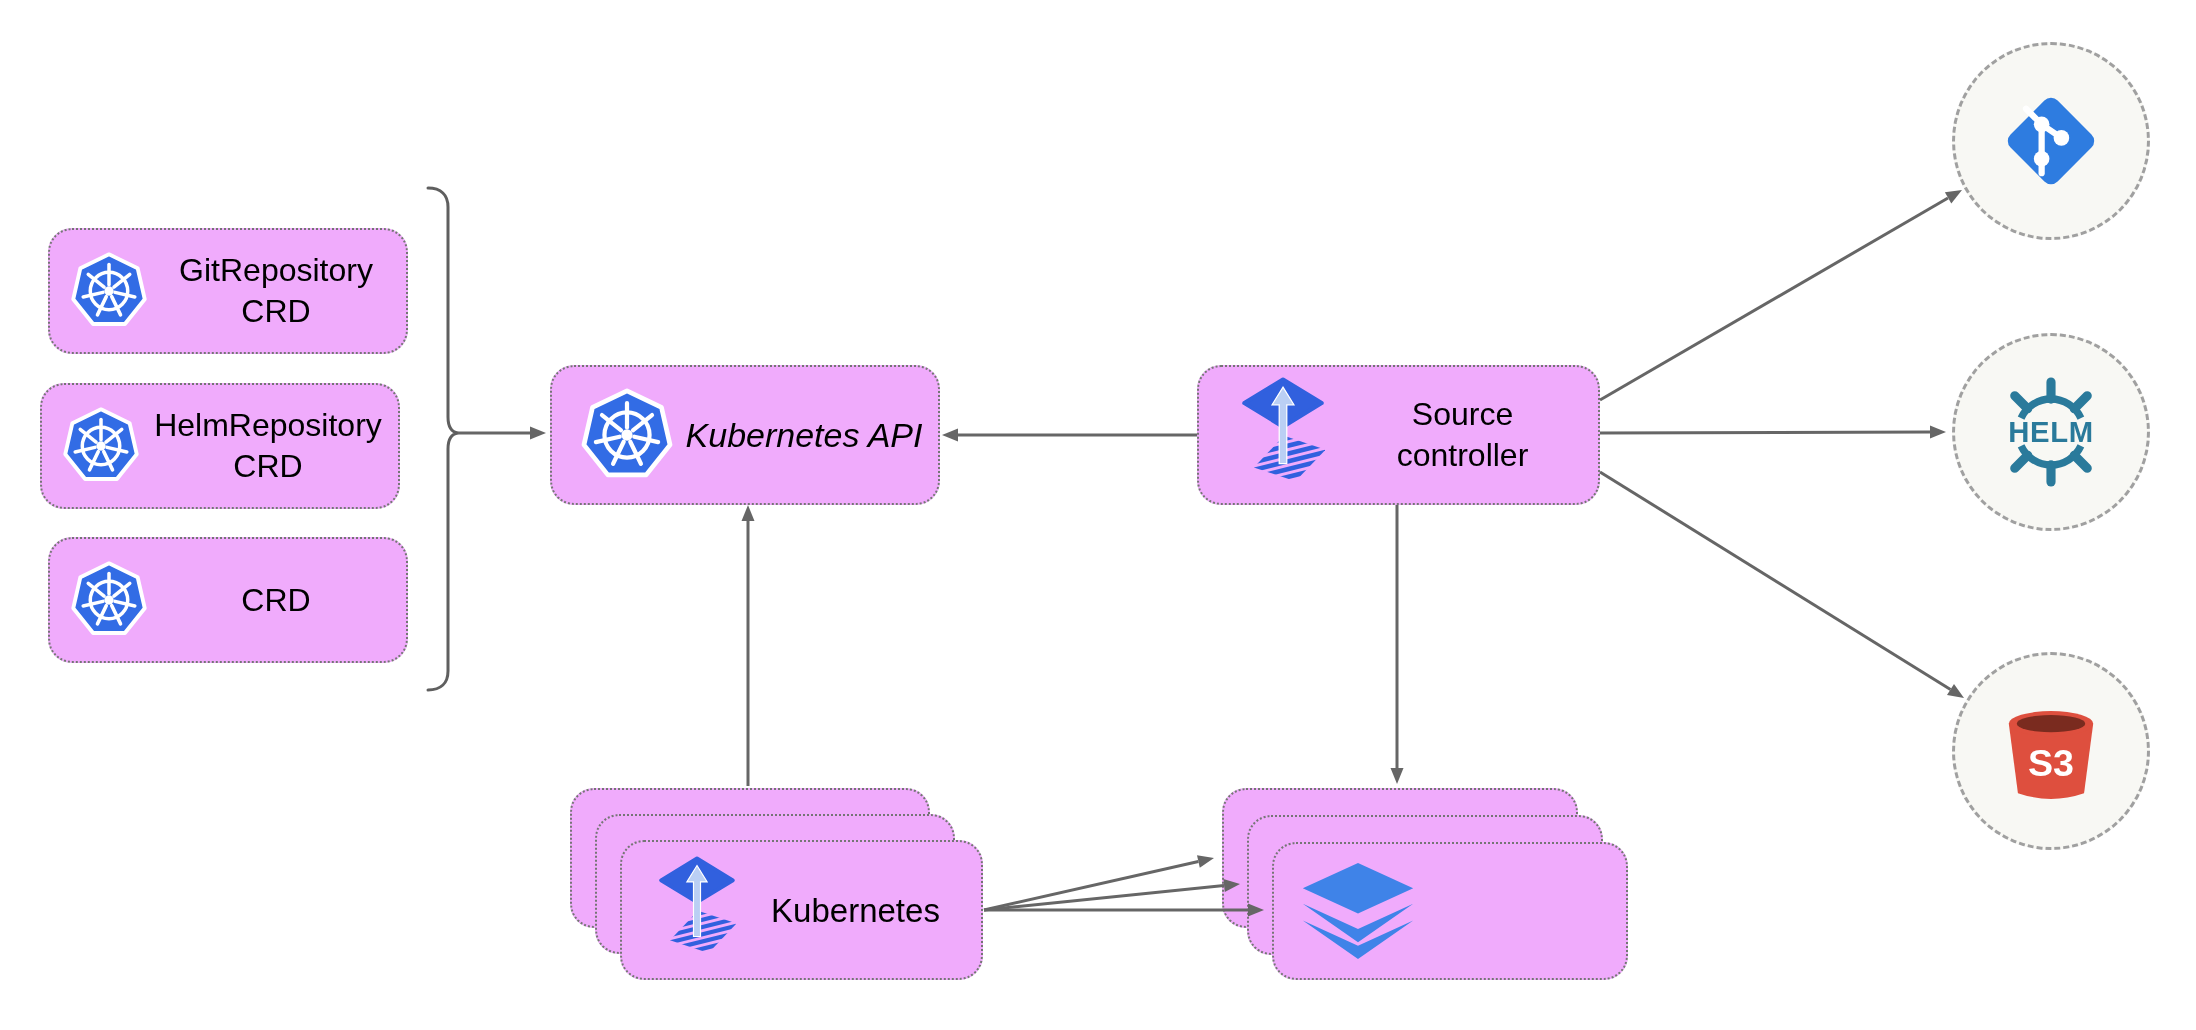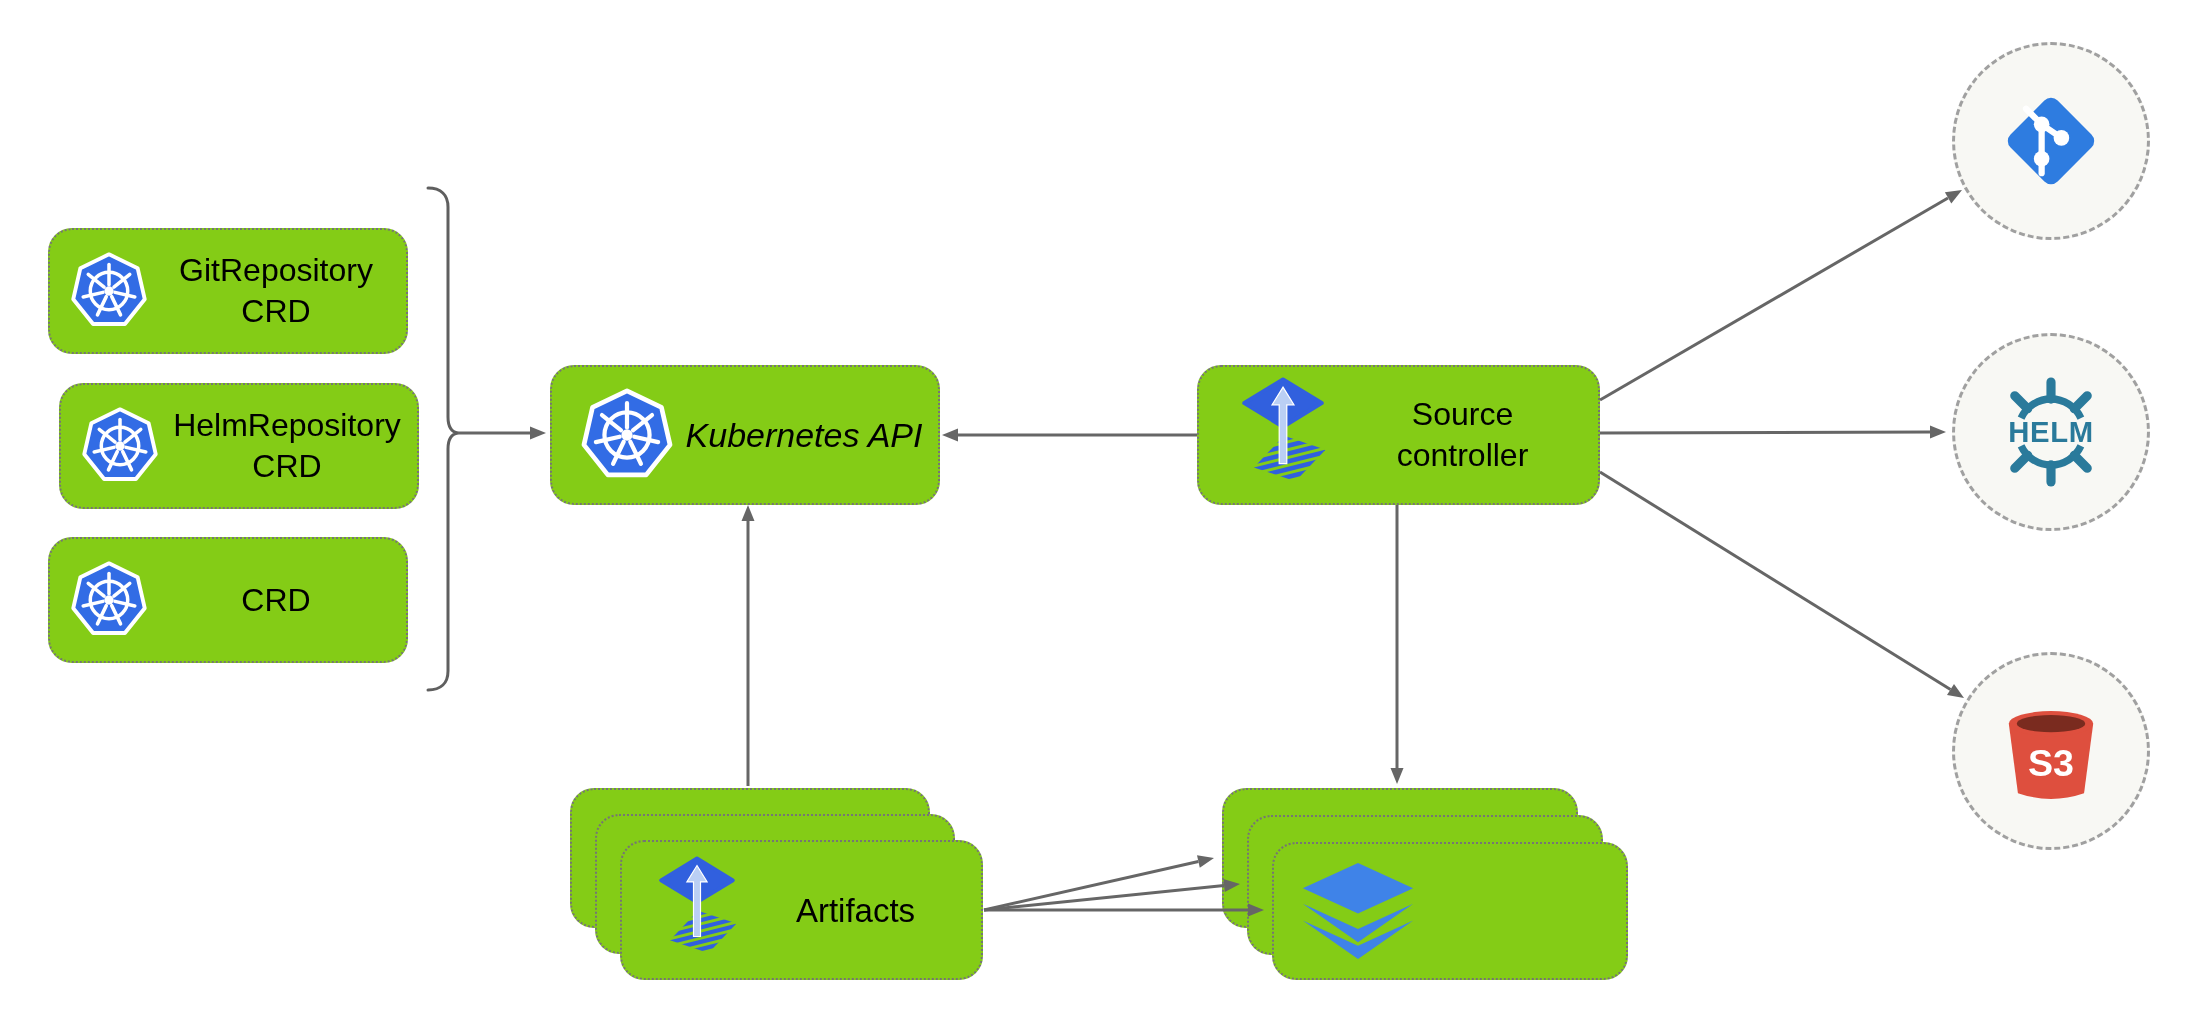--- a/index.html
+++ b/index.html
@@ -1,21 +1,21 @@
 <!DOCTYPE html>
 <html><head>
 <meta charset="utf-8">
 <style>
   html,body{margin:0;padding:0;background:#ffffff;}
   .canvas{
     position:relative;width:2196px;height:1030px;background:#ffffff;
     font-family:"Liberation Sans",sans-serif;overflow:hidden;
   }
   .node{
-    position:absolute;background:#84cc16;border:2px dotted #757575;
+    position:absolute;background:#f0abfc;border:2px dotted #757575;
     border-radius:24px;box-sizing:border-box;
   }
   .circle{
     position:absolute;width:198px;height:198px;box-sizing:border-box;
     border:3px dashed #A0A0A0;border-radius:50%;background:#F8F8F4;
     display:flex;align-items:center;justify-content:center;
   }
   .icon{position:absolute;top:50%;transform:translateY(-50%);}
   .lbl{
     position:absolute;top:0;bottom:0;display:flex;flex-direction:column;
@@ -119,21 +119,21 @@
   <div class="node" style="left:48px;top:228px;width:360px;height:126px">
     <svg class="icon" style="left:20px;width:78px;height:78px" viewBox="0 0 100 100">
         <use href="#sym-k8s"></use>
       </svg>
     <div class="lbl" style="left:104px;right:8px">
       <span>GitRepository</span>
       <span>CRD</span>
     </div>
   </div>
 
-  <div class="node" style="left:59px;top:383px;width:360px;height:126px">
+  <div class="node" style="left:40px;top:383px;width:360px;height:126px">
     <svg class="icon" style="left:20px;width:78px;height:78px" viewBox="0 0 100 100">
         <use href="#sym-k8s"></use>
       </svg>
     <div class="lbl" style="left:104px;right:8px">
       <span>HelmRepository</span>
       <span>CRD</span>
     </div>
   </div>
 
   <div class="node" style="left:48px;top:537px;width:360px;height:126px">
@@ -162,21 +162,21 @@
       <span>Source</span>
       <span>controller</span>
     </div>
   </div>
 
   <div class="node" style="left:620px;top:840px;width:363px;height:140px">
     <svg class="icon" style="left:36px;width:78px;height:110px" viewBox="0 0 100 140">
         <use href="#sym-flux"></use>
       </svg>
     <div class="lbl one" style="left:118px;right:10px">
-      <span>Artifacts</span>
+      <span>Kubernetes</span>
     </div>
   </div>
 
   <div class="node" style="left:1272px;top:842px;width:356px;height:138px">
     <svg class="icon" style="left:24px;width:120px;height:96px" viewBox="0 0 100 80">
         <use href="#sym-layers"></use>
       </svg>
   </div>
 
   <div class="circle" style="left:1952px;top:42px">

